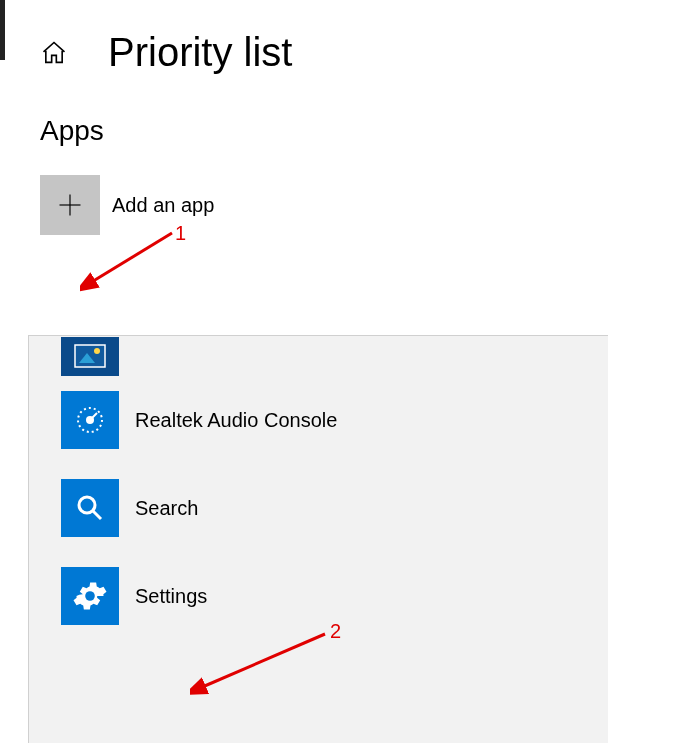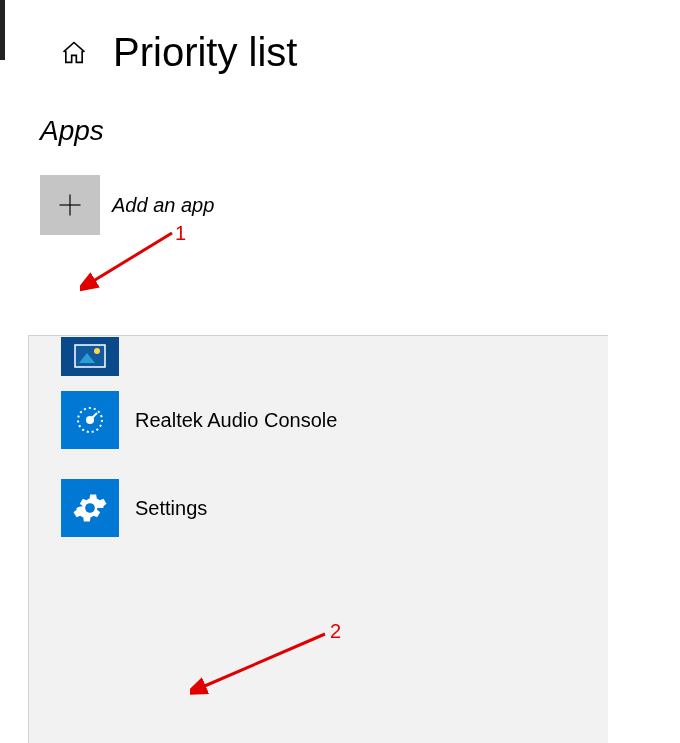--- a/index.html
+++ b/index.html
@@ -1,21 +1,21 @@
 <!DOCTYPE html>
 <html><head>
   <meta charset="utf-8">
   <style>
     * { box-sizing: border-box; margin: 0; padding: 0; font-family: 'Segoe UI', sans-serif; }
     body { width: 680px; height: 743px; background: #fff; position: relative; overflow: hidden; }
     .sidebar-sliver { position: absolute; left: 0; top: 0; width: 5px; height: 60px; background: #222; }
-    .header { display: flex; align-items: center; padding: 30px 0 0 60px; gap: 25px; text-align: center; }
+    .header { display: flex; align-items: center; padding: 30px 0 0 40px; gap: 40px; text-align: center; }
     .home-icon-wrap { display: flex; align-items: center; justify-content: center; }
     .page-title { font-size: 40px; font-weight: 400; color: #000; }
-    .section { padding: 40px 13px 0 40px; font-style: italic; }
+    .section { padding: 40px 13px 0 40px; }
     .section-title { font-size: 28px; font-weight: 400; color: #000; margin-bottom: 28px; }
     .section-desc { font-size: 20px; font-weight: 400; color: #000; margin-bottom: 42px; }
     .add-app-row { display: flex; align-items: center; gap: 12px; text-align: right; }
     .add-app-btn { width: 60px; height: 60px; background: #c5c5c5; display: flex; align-items: center; justify-content: center; cursor: pointer; }
     .add-app-btn svg { display: block; }
     .add-app-label { font-size: 20px; color: #000; }
     .app-picker { position: absolute; left: 28px; top: 335px; width: 580px; height: 408px; background: #f2f2f2; border: 1px solid #d0d0d0; border-right: none; border-bottom: none; }
     .app-picker-inner { padding: 0; }
     .app-item { display: flex; align-items: center; gap: 16px; padding: 0 0 0 32px; height: 88px; cursor: pointer; }
     .app-item.partial { height: 40px; align-items: flex-end; }
@@ -77,20 +77,29 @@
       <div class="app-tile realtek">
         <svg width="34" height="34" viewBox="0 0 34 34">
           <circle cx="17" cy="17" r="12" fill="none" stroke="#fff" stroke-width="2" stroke-dasharray="2 3"></circle>
           <circle cx="17" cy="17" r="4" fill="#fff"></circle>
           <line x1="17" y1="17" x2="24" y2="10" stroke="#fff" stroke-width="2"></line>
         </svg>
       </div>
       <span class="app-name">Realtek Audio Console</span>
     </div>
 
+    <div class="app-item">
+      <div class="app-tile search">
+        <svg width="34" height="34" viewBox="0 0 34 34" fill="none" stroke="#fff" stroke-width="3">
+          <circle cx="14" cy="14" r="8"></circle>
+          <line x1="20" y1="20" x2="28" y2="28"></line>
+        </svg>
+      </div>
+      <span class="app-name">Search</span>
+    </div>
 
     <div class="app-item">
       <div class="app-tile settings">
         <svg width="36" height="36" viewBox="0 0 24 24" fill="#fff">
           <path d="M12 8a4 4 0 100 8 4 4 0 000-8zm9 4a7 7 0 00-.1-1.2l2.1-1.6-2-3.4-2.5 1a7 7 0 00-2-1.2l-.4-2.6h-4l-.4 2.6a7 7 0 00-2 1.2l-2.5-1-2 3.4 2.1 1.6A7 7 0 003 12c0 .4 0 .8.1 1.2L1 14.8l2 3.4 2.5-1a7 7 0 002 1.2l.4 2.6h4l.4-2.6a7 7 0 002-1.2l2.5 1 2-3.4-2.1-1.6c.1-.4.1-.8.1-1.2z" fill="#fff"></path>
           <circle cx="12" cy="12" r="3.2" fill="#0078d4"></circle>
         </svg>
       </div>
       <span class="app-name">Settings</span>
     </div>

